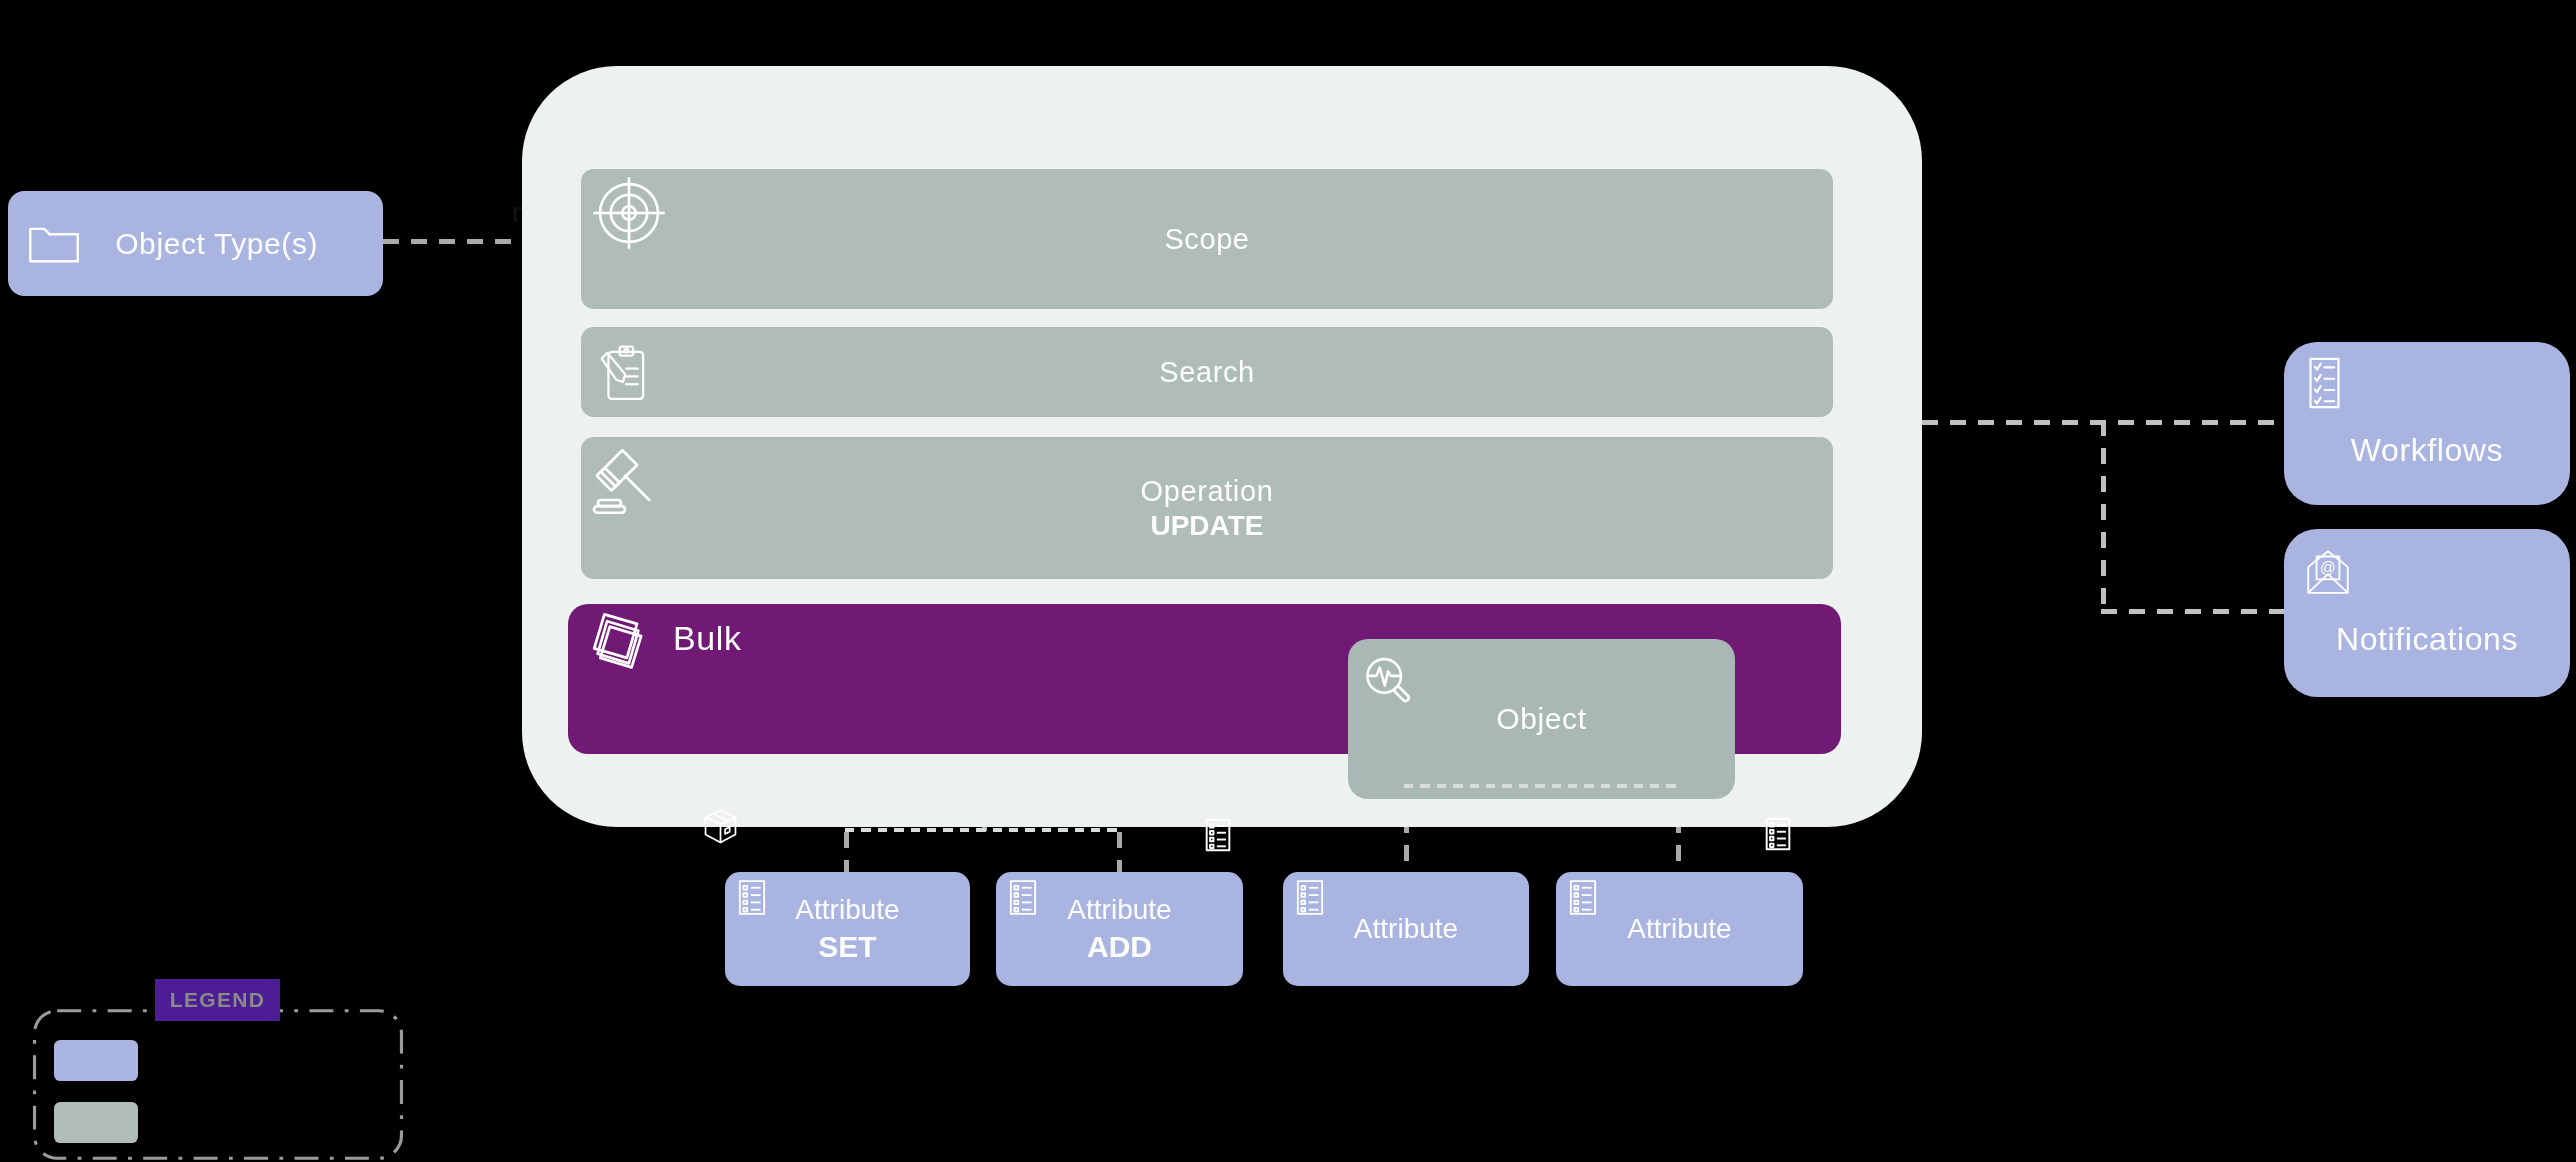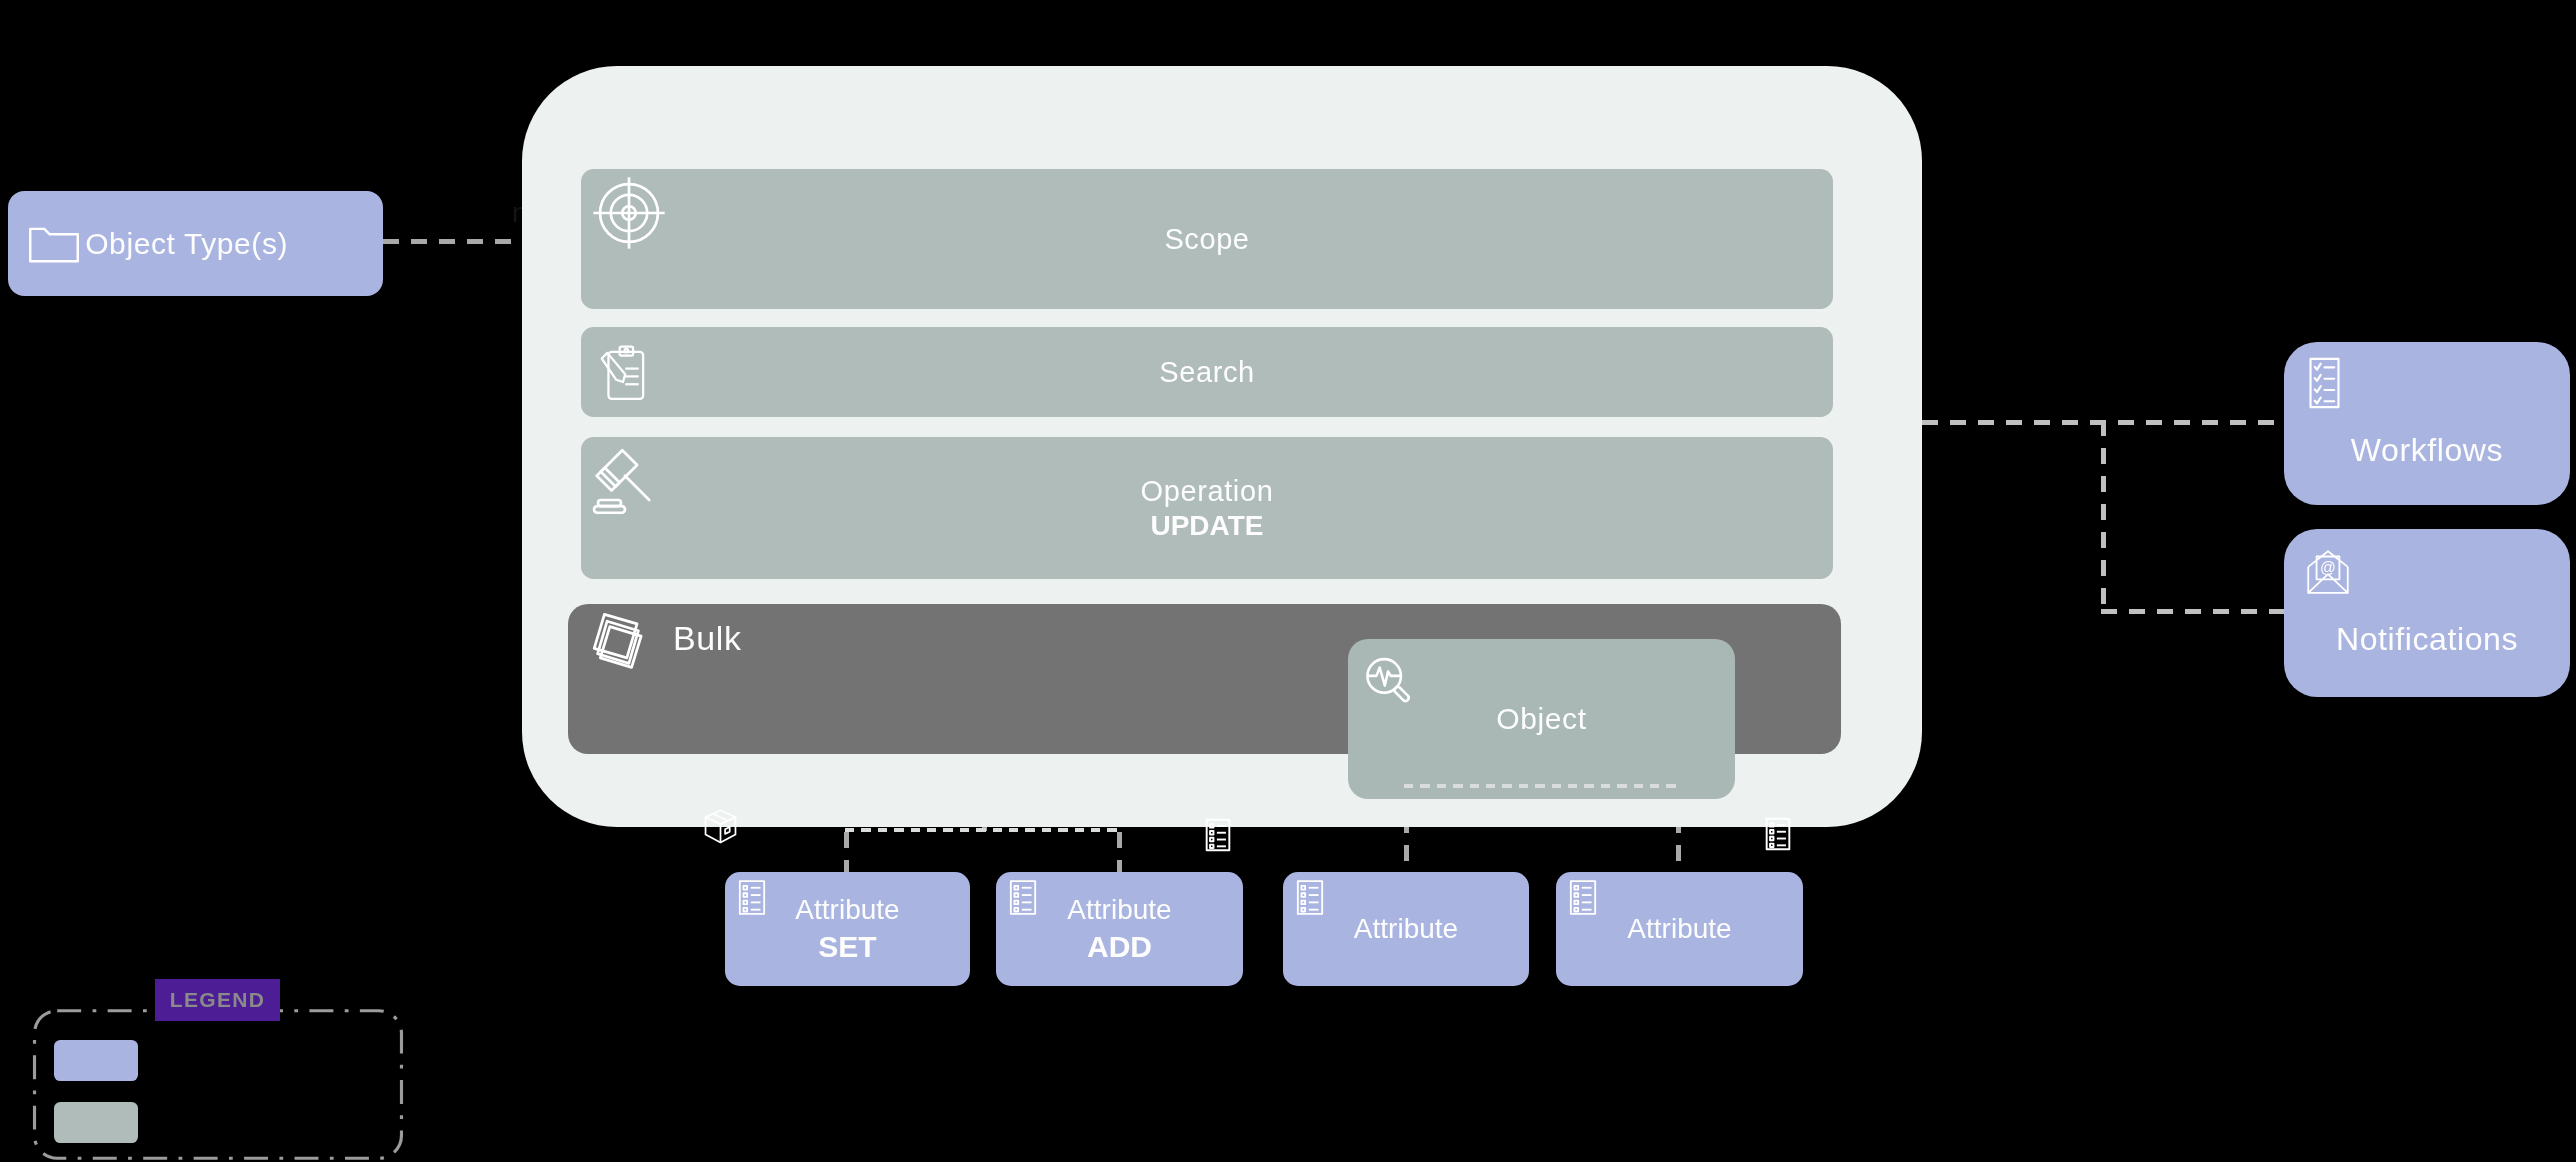--- a/index.html
+++ b/index.html
@@ -8,21 +8,21 @@
   .abs{position:absolute;}
   .node{position:absolute;border-radius:16.4px;background:#aab4e1;color:#fdfdfd;
         display:flex;align-items:center;justify-content:center;}
   .panel{position:absolute;left:522px;top:66px;width:1400px;height:761px;
          background:#edf2f1;border-radius:95px;}
   .prow{position:absolute;left:59px;width:1252px;background:#afbcba;border-radius:12.6px;
         display:flex;flex-direction:column;align-items:center;justify-content:center;
         color:#fdfdfd;}
   .prow .rowlabel{font-size:29px;letter-spacing:0.6px;}
   .bulk{position:absolute;left:568px;top:604px;width:1273px;height:150px;
-        background:#737373;border-radius:20px;color:#fdfdfd;}
+        background:#701a75;border-radius:20px;color:#fdfdfd;}
   .subbox{position:absolute;top:35px;height:160px;background:#a9b8b5;border-radius:20px;
           display:flex;flex-direction:column;align-items:center;justify-content:center;
           color:#fdfdfd;}
   .attr{position:absolute;top:872px;height:114px;background:#aab4e1;border-radius:15px;
         display:flex;flex-direction:column;align-items:center;justify-content:center;
         color:#fdfdfd;}
   .attr .l1{font-size:28px;}
   .attr .l2{font-size:30px;font-weight:bold;margin-top:3.8px;}
   .rnode{position:absolute;left:2284px;width:286px;background:#aab4e1;border-radius:33px;
          color:#fdfdfd;display:flex;align-items:center;justify-content:center;}
@@ -37,21 +37,21 @@
   .lite{--c:#d8dcda;height:4.4px;
       background:repeating-linear-gradient(90deg,#d8dcda 0 9.5px,transparent 9.5px 16.4px);}
   .icon{position:absolute;}
   .icon svg{display:block;}
   
   .legend-title{position:absolute;left:155px;top:979px;width:125px;height:42px;background:#4c1d95;
       display:flex;align-items:center;justify-content:center;font-size:21px;font-weight:bold;
       color:#8a8a8a;letter-spacing:1.3px;}
   .swatch{position:absolute;left:54px;width:84px;height:41px;border-radius:6.3px;}
   .conn-label{position:absolute;left:512px;top:197px;font-size:28px;color:#141414;}
-  .objlabel{font-size:30px;letter-spacing:0.6px;margin-left:4px;}
+  .objlabel{font-size:30px;letter-spacing:0.6px;margin-left:34px;}
   .bulklabel{position:absolute;left:105px;top:15px;font-size:34px;letter-spacing:0.6px;}
   .sb1{font-size:30px;letter-spacing:0.6px;}
   .sb2{font-size:28px;font-weight:bold;margin-top:5px;letter-spacing:0.6px;}
   .oplines{display:flex;flex-direction:column;align-items:center;line-height:1.2;}
   .op2{font-size:28px;font-weight:bold;}
 </style>
 </head>
 <body>
 
 <div class="dh gray abs" style="left:383px;top:239px;width:202px;"></div>

